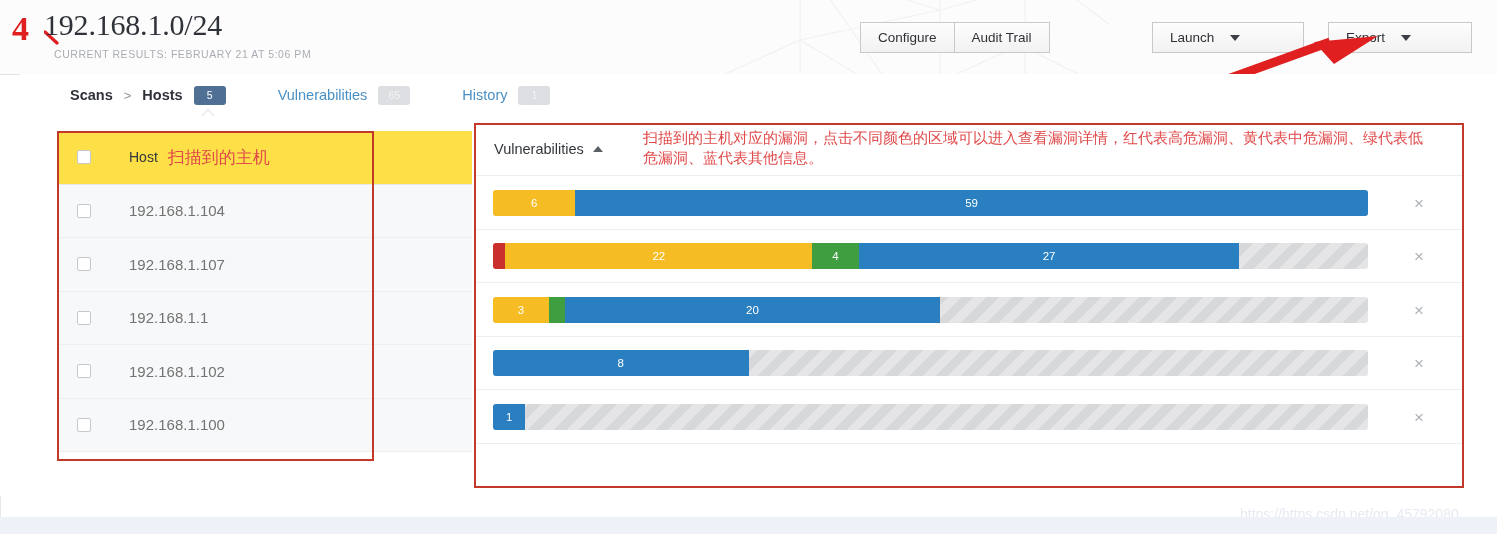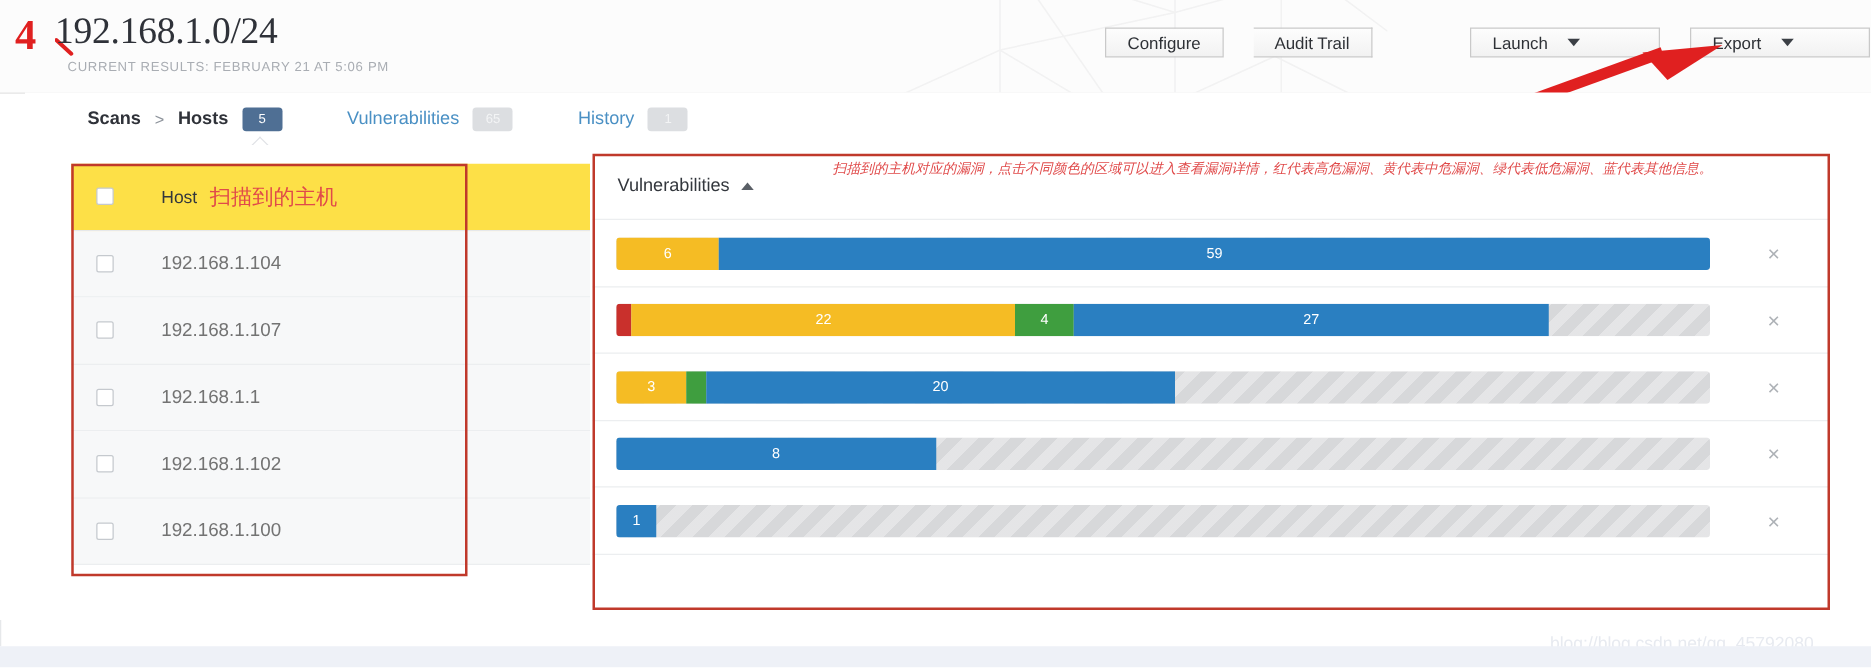--- a/index.html
+++ b/index.html
@@ -41,28 +41,27 @@
     font-family:"Liberation Serif","DejaVu Serif",serif;
     line-height:1;
   }
   .marker-tick{
     position:absolute;left:44px;top:30px;width:16px;height:16px;
   }
 
   
   .btn-group{position:absolute;display:flex;}
   .btn{
-    height:24px;box-sizing:border-box;
+    height:31px;box-sizing:border-box;
     background:linear-gradient(#fdfdfd,#f2f2f2);
     border:1px solid #c9c9c9;
     font-size:13.5px;color:#2e3136;
     display:flex;align-items:center;justify-content:center;
     padding:0 17px;white-space:nowrap;cursor:pointer;
     font-family:"Liberation Sans","DejaVu Sans",sans-serif;
-    margin-left:24px;
   }
   .btn + .btn{border-left:none;}
   .grp-a{left:860px;top:22px;}
   .grp-b{left:1152px;top:22px;border-radius:8px;}
   .grp-c{left:1328px;top:22px;}
   .btn.split{padding-right:10px;}
   .caret{
     display:inline-block;width:0;height:0;margin-left:16px;
     border-left:5px solid transparent;border-right:5px solid transparent;
     border-top:6px solid #3b3f45;
@@ -164,22 +163,22 @@
   }
   .vhead-label{
     margin-left:20px;font-size:14.5px;color:#33373d;white-space:nowrap;cursor:pointer;
   }
   .sort-asc{
     display:inline-block;width:0;height:0;margin-left:9px;
     border-left:5px solid transparent;border-right:5px solid transparent;
     border-bottom:6px solid #5a5f66;
   }
   .anno-vuln{
-    position:absolute;left:192px;top:5px;width:790px;
-    font-size:11px;color:#e04a4a;line-height:1.32;font-style:italic;
+    position:absolute;left:169px;top:5px;width:790px;
+    font-size:15px;color:#e04a4a;line-height:1.32;
   }
 
   .vrow{
     position:absolute;left:0;width:990px;height:53.5px;
     display:flex;align-items:center;
     border-top:1px solid #eceef0;background:#fff;
   }
   .track{
     position:relative;margin-left:19px;width:875px;height:26px;
     border-radius:3px;background:#d7d8da;overflow:hidden;
@@ -362,14 +361,14 @@
           <div class="seg" style="left: 0%; width: 3.7%; background: rgb(42, 127, 193);">1</div>
         </div>
       <span class="x-btn">×</span>
     </div>
     <div class="vrow" style="top:319.5px;border-top:1px solid #eceef0;height:45px"></div>
   </div>
 
   <div class="box-vuln"></div>
 </div>
 
-<div class="watermark">blog://blog.csdn.net/qq_45792080</div>
+<div class="watermark">https://https.csdn.net/qq_45792080</div>
 <div class="footer-strip"></div>
 
 </body></html>

